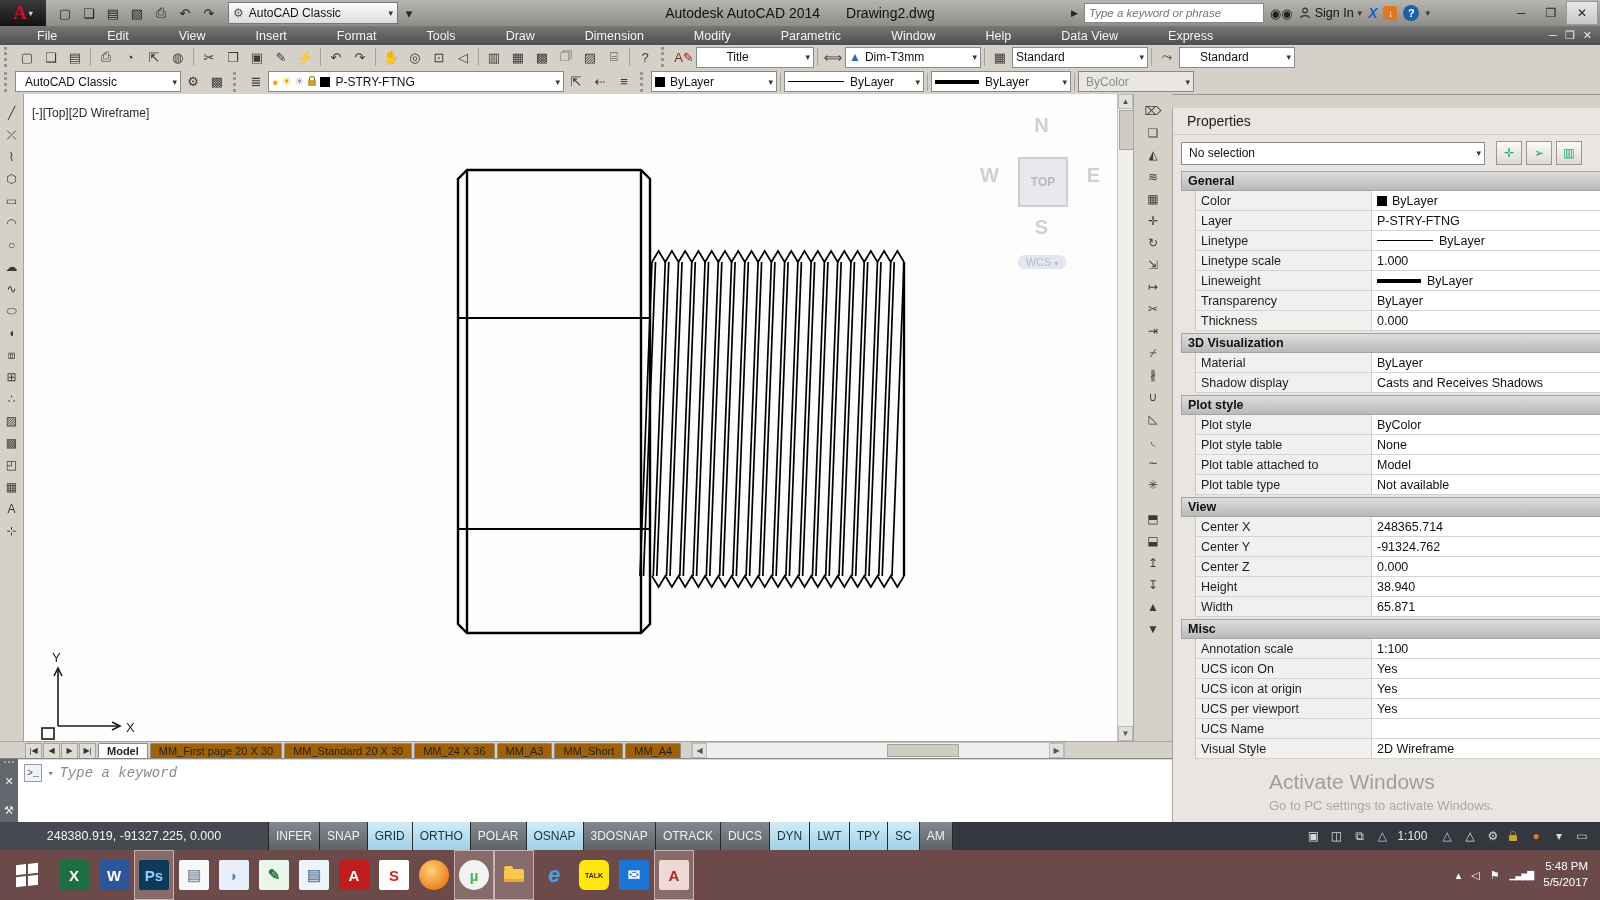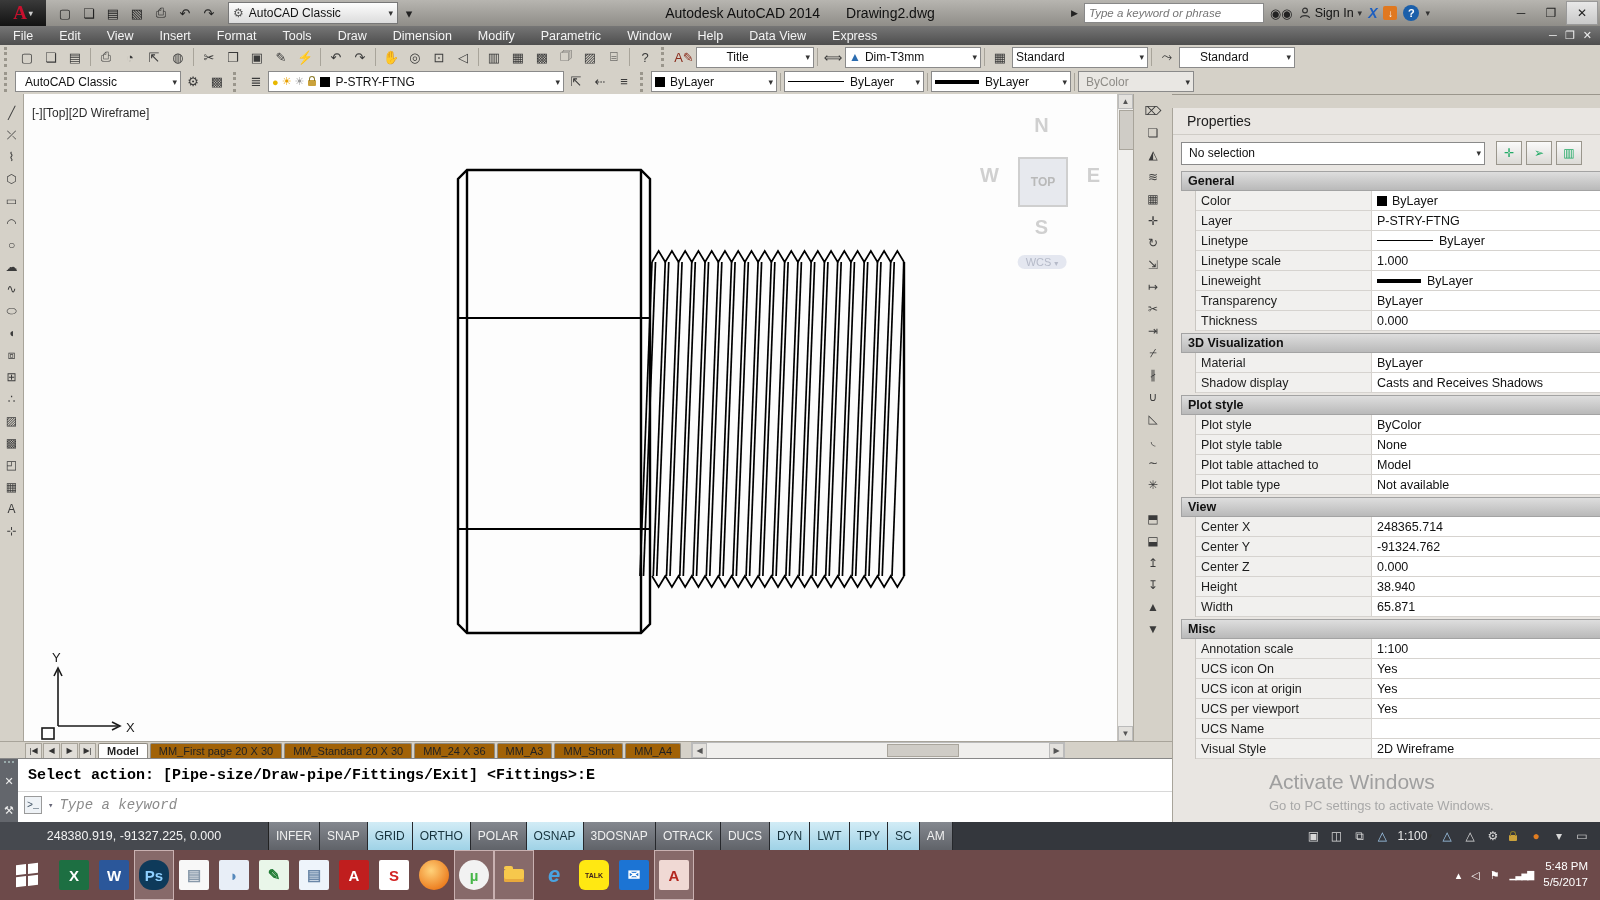--- a/index.html
+++ b/index.html
@@ -20,21 +20,21 @@
   .ic-icon{color:#222;font-size:13px;}
   .signin{font-size:12.5px;color:#111;display:flex;align-items:center;gap:4px;}
   .xchg{color:#1f5fbf;font-weight:bold;font-style:italic;font-size:14px;}
   .dl{width:14px;height:14px;background:#e07820;color:#fff;font-size:10px;display:flex;align-items:center;justify-content:center;border-radius:2px;}
   .helpq{width:16px;height:16px;border-radius:50%;background:#1b5faa;color:#fff;font-size:11px;display:flex;align-items:center;justify-content:center;font-weight:bold;}
   #win-controls{position:absolute;right:2px;top:0;height:26px;display:flex;align-items:center;}
   .wbtn{width:30px;height:22px;display:flex;align-items:center;justify-content:center;color:#222;font-size:12px;}
   .wbtn.close{background:linear-gradient(#e8e8e8,#c9c9c9);border:1px solid #999;}
   
   #menubar{left:0;top:26px;width:1600px;height:19px;background:linear-gradient(#767676,#4e4e4e);display:flex;align-items:center;color:#f4f4f4;font-size:12.5px;}
-  .menu-item{padding:0 13px;height:19px;display:flex;align-items:center;}
+  .menu-item{padding:0 13px;height:19px;display:flex;align-items:center;margin-left:24px;}
   #mdi-controls{margin-left:auto;display:flex;gap:8px;padding-right:8px;color:#eee;font-size:11px;}
   
   #tbrow1{left:0;top:45px;width:1600px;height:24px;background:#d5d1c8;border-bottom:1px solid #b9b5ac;display:flex;align-items:center;}
   #tbrow2{left:0;top:69px;width:1600px;height:25px;background:#d5d1c8;border-bottom:1px solid #9a968c;display:flex;align-items:center;}
   .grip{width:5px;height:20px;border-left:3px dotted #9a968c;margin:0 3px 0 4px;}
   .tbtn{min-width:22px;height:20px;display:flex;align-items:center;justify-content:center;font-size:13px;color:#3a3a3a;padding:0 1px;}
   .tsep{width:1px;height:18px;background:#a8a49a;margin:0 3px;}
   .combo{display:flex;align-items:center;background:#fff;border:1px solid #8a8a8a;height:19px;font-size:12px;color:#111;padding:0 3px;}
   .combo .arrow{font-size:9px;padding-left:4px;}
   .combo.dis{background:#e9e7e3;color:#8d8b86;}
@@ -651,21 +651,20 @@
     </div>
   </div>
 
   <div id="cmd" class="abs">
     <div id="cmd-strip">
       <div class="grip2"></div>
       <span style="font-size:11px;">✕</span>
       <span style="font-size:11px;margin-top:16px;">⚒</span>
     </div>
     <div id="cmd-body">
-      <div id="cmd-line1">Select action: [Pipe-size/Draw-pipe/Fittings/Exit] &lt;Fittings&gt;:E</div>
       <div id="cmd-line2">
         <span id="prompt-box">&gt;_</span>
         <span style="font-size:9px;color:#667;">▾</span>
         <span id="cmd-placeholder">Type a keyword</span>
       </div>
     </div>
   </div>
 
   <div id="statusbar" class="abs">
     <div id="coords">248380.919, -91327.225, 0.000</div>
@@ -714,21 +713,21 @@
         </div>
     </div>
     <div id="task-items" style="display:flex;">
         <div class="task">
           <div class="tile" style="background: rgb(29, 111, 66); color: rgb(255, 255, 255);">X</div>
         </div>
         <div class="task">
           <div class="tile" style="background: rgb(43, 87, 154); color: rgb(255, 255, 255);">W</div>
         </div>
         <div class="task open">
-          <div class="tile" style="background: rgb(14, 58, 90); color: rgb(143, 208, 255); border-radius: 13px;">Ps</div>
+          <div class="tile" style="background: rgb(14, 58, 90); color: rgb(143, 208, 255);">Ps</div>
         </div>
         <div class="task">
           <div class="tile" style="background: rgb(248, 248, 248); color: rgb(136, 153, 170);">▤</div>
         </div>
         <div class="task">
           <div class="tile" style="background: rgb(232, 238, 247); color: rgb(85, 136, 187);">◗</div>
         </div>
         <div class="task">
           <div class="tile" style="background: rgb(233, 246, 233); color: rgb(31, 122, 51);">✎</div>
         </div>

